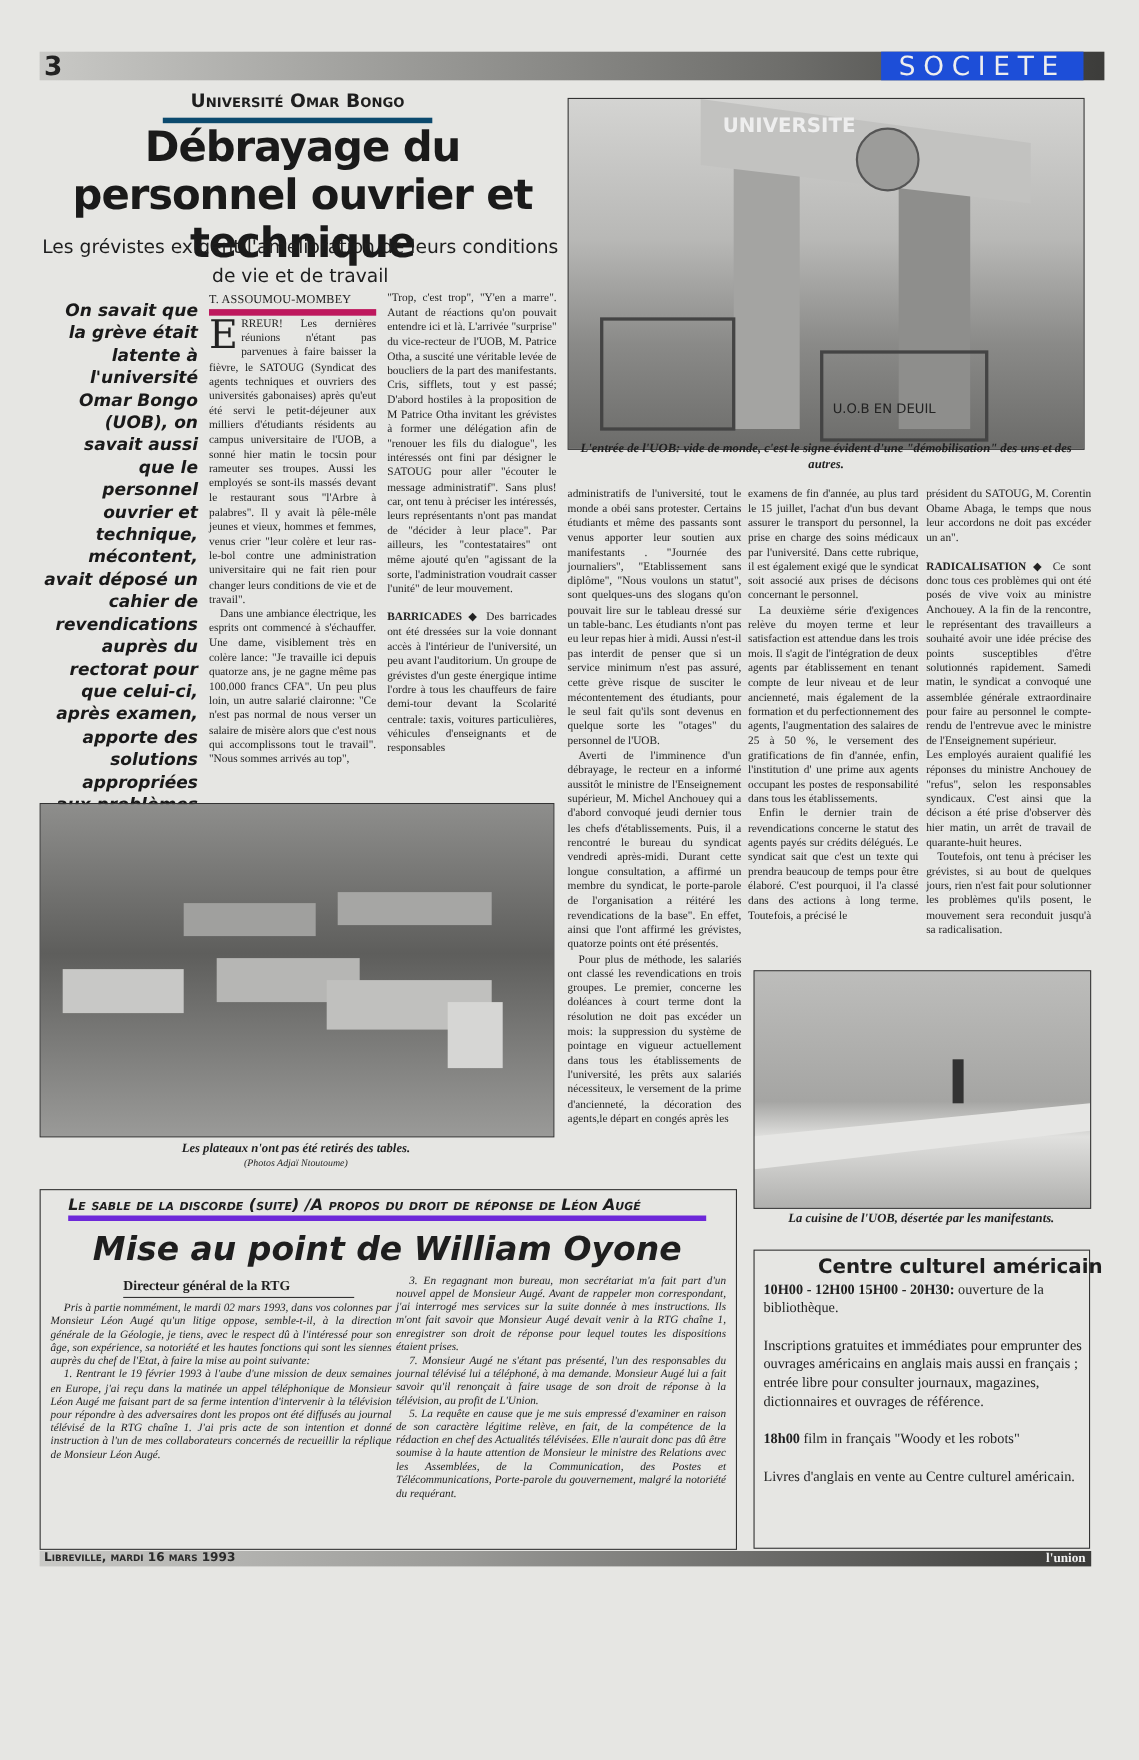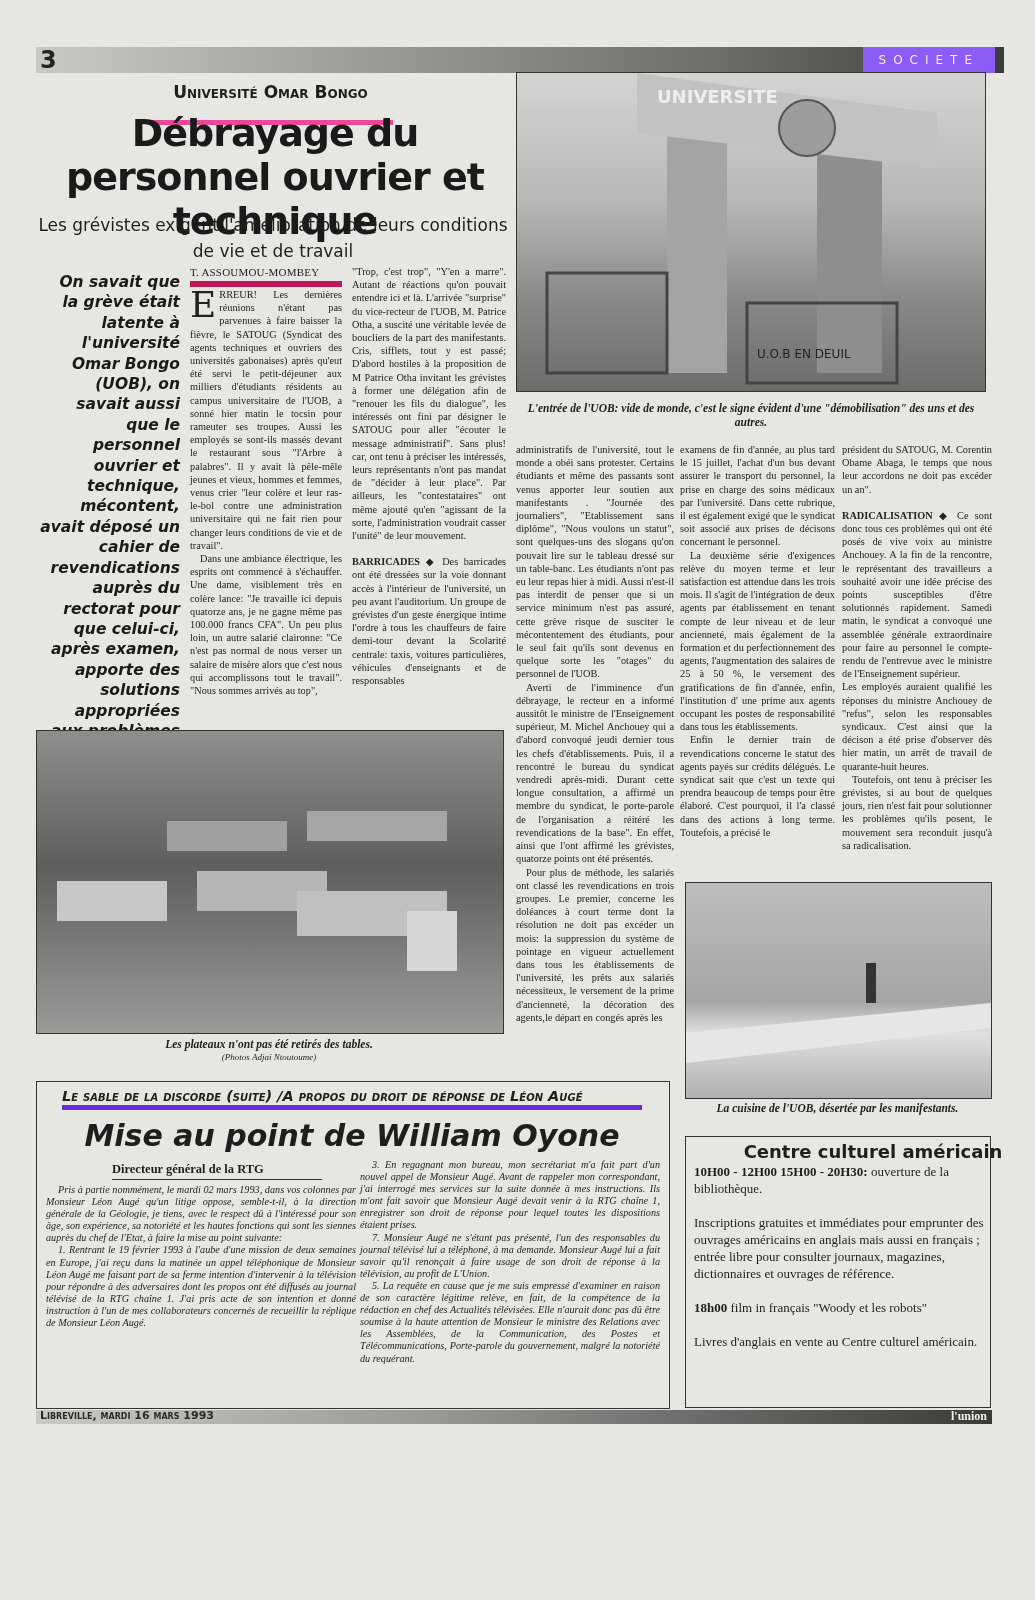--- a/index.html
+++ b/index.html
@@ -10,25 +10,25 @@
     color:#1e1e1e;
   }
   .abs { position:absolute; }
   .sans { font-family:"DejaVu Sans", sans-serif; }
   .serif { font-family:"Liberation Serif", serif; }
 
   
   #top-bar { left:36px; top:47px; width:968px; height:26px;
     background:linear-gradient(90deg,#c9c9c6 0%,#9a9a97 35%,#6e6e6b 70%,#3c3c3a 100%); }
   #page-num { left:40px; top:46px; font-size:24px; font-weight:bold; color:#222; }
-  #section-name { right:40px; top:47px; height:26px; line-height:26px; padding:0 16px;
-    background:#8b5cf6; color:#eee; letter-spacing:7px; font-size:12px; }
+  #section-name { right:50px; top:47px; height:26px; line-height:26px; padding:0 16px;
+    background:#1d4ed8; color:#eee; letter-spacing:7px; font-size:24px; }
 
   #kicker { left:148px; top:82px; width:245px; text-align:center; font-size:17px; font-weight:bold;
-    font-variant:small-caps; border-bottom:5px solid #ec4899; padding-bottom:18px; }
+    font-variant:small-caps; border-bottom:5px solid #0c4a6e; padding-bottom:5px; }
   #headline { left:40px; top:111px; width:470px; text-align:center; font-size:38px; font-weight:bold;
     line-height:44px; letter-spacing:-1px; color:#1a1a1a; }
   #subhead { left:38px; top:212px; width:470px; text-align:center; font-size:17px; 
     line-height:26px; }
 
   #chapeau { left:40px; top:272px; width:140px; text-align:right; font-size:15.5px; font-weight:bold;
     font-style:italic; line-height:20.4px; color:#1a1a1a; }
 
   .col { font-size:10.3px; line-height:13.2px; text-align:justify; color:#222; }
   .col p { margin:0; text-indent:10px; }
@@ -37,21 +37,21 @@
   #byline { left:190px; top:266px; width:152px; font-size:11px; border-bottom:6px solid #be185d;
     padding-bottom:3px; letter-spacing:0.2px; }
   #col1 { left:190px; top:288px; width:152px; }
   #col2 { left:352px; top:265px; width:154px; }
   #col3 { left:516px; top:443px; width:158px; }
   #col4 { left:680px; top:443px; width:155px; }
   #col5 { left:842px; top:443px; width:150px; }
   .dropcap { float:left; font-size:36px; line-height:30px; margin:2px 3px 0 0; font-family:"DejaVu Serif", serif; }
 
   .photo { background:#7d7d7b; border:1px solid #333; overflow:hidden; }
-  #photo-entrance { left:516px; top:72px; width:468px; height:318px;
+  #photo-entrance { left:516px; top:89px; width:468px; height:318px;
     background:linear-gradient(180deg,#d4d4d2 0%,#b8b8b6 40%,#8a8a88 70%,#6c6c6a 100%); }
   #photo-restaurant { left:36px; top:730px; width:466px; height:302px;
     background:linear-gradient(180deg,#8e8e8c 0%,#5e5e5c 45%,#9a9a98 100%); }
   #photo-kitchen { left:685px; top:882px; width:305px; height:215px;
     background:linear-gradient(180deg,#bdbdbb 0%,#a5a5a3 55%,#e0e0de 70%,#b0b0ae 100%); }
 
   .caption { font-size:11.5px; font-style:italic; font-weight:bold; text-align:center; line-height:14px; }
   #cap-entrance { left:516px; top:401px; width:470px; }
   #cap-restaurant { left:36px; top:1037px; width:466px; }
   #credit-restaurant { left:36px; top:1052px; width:466px; font-size:9px; font-style:italic; text-align:center; }

